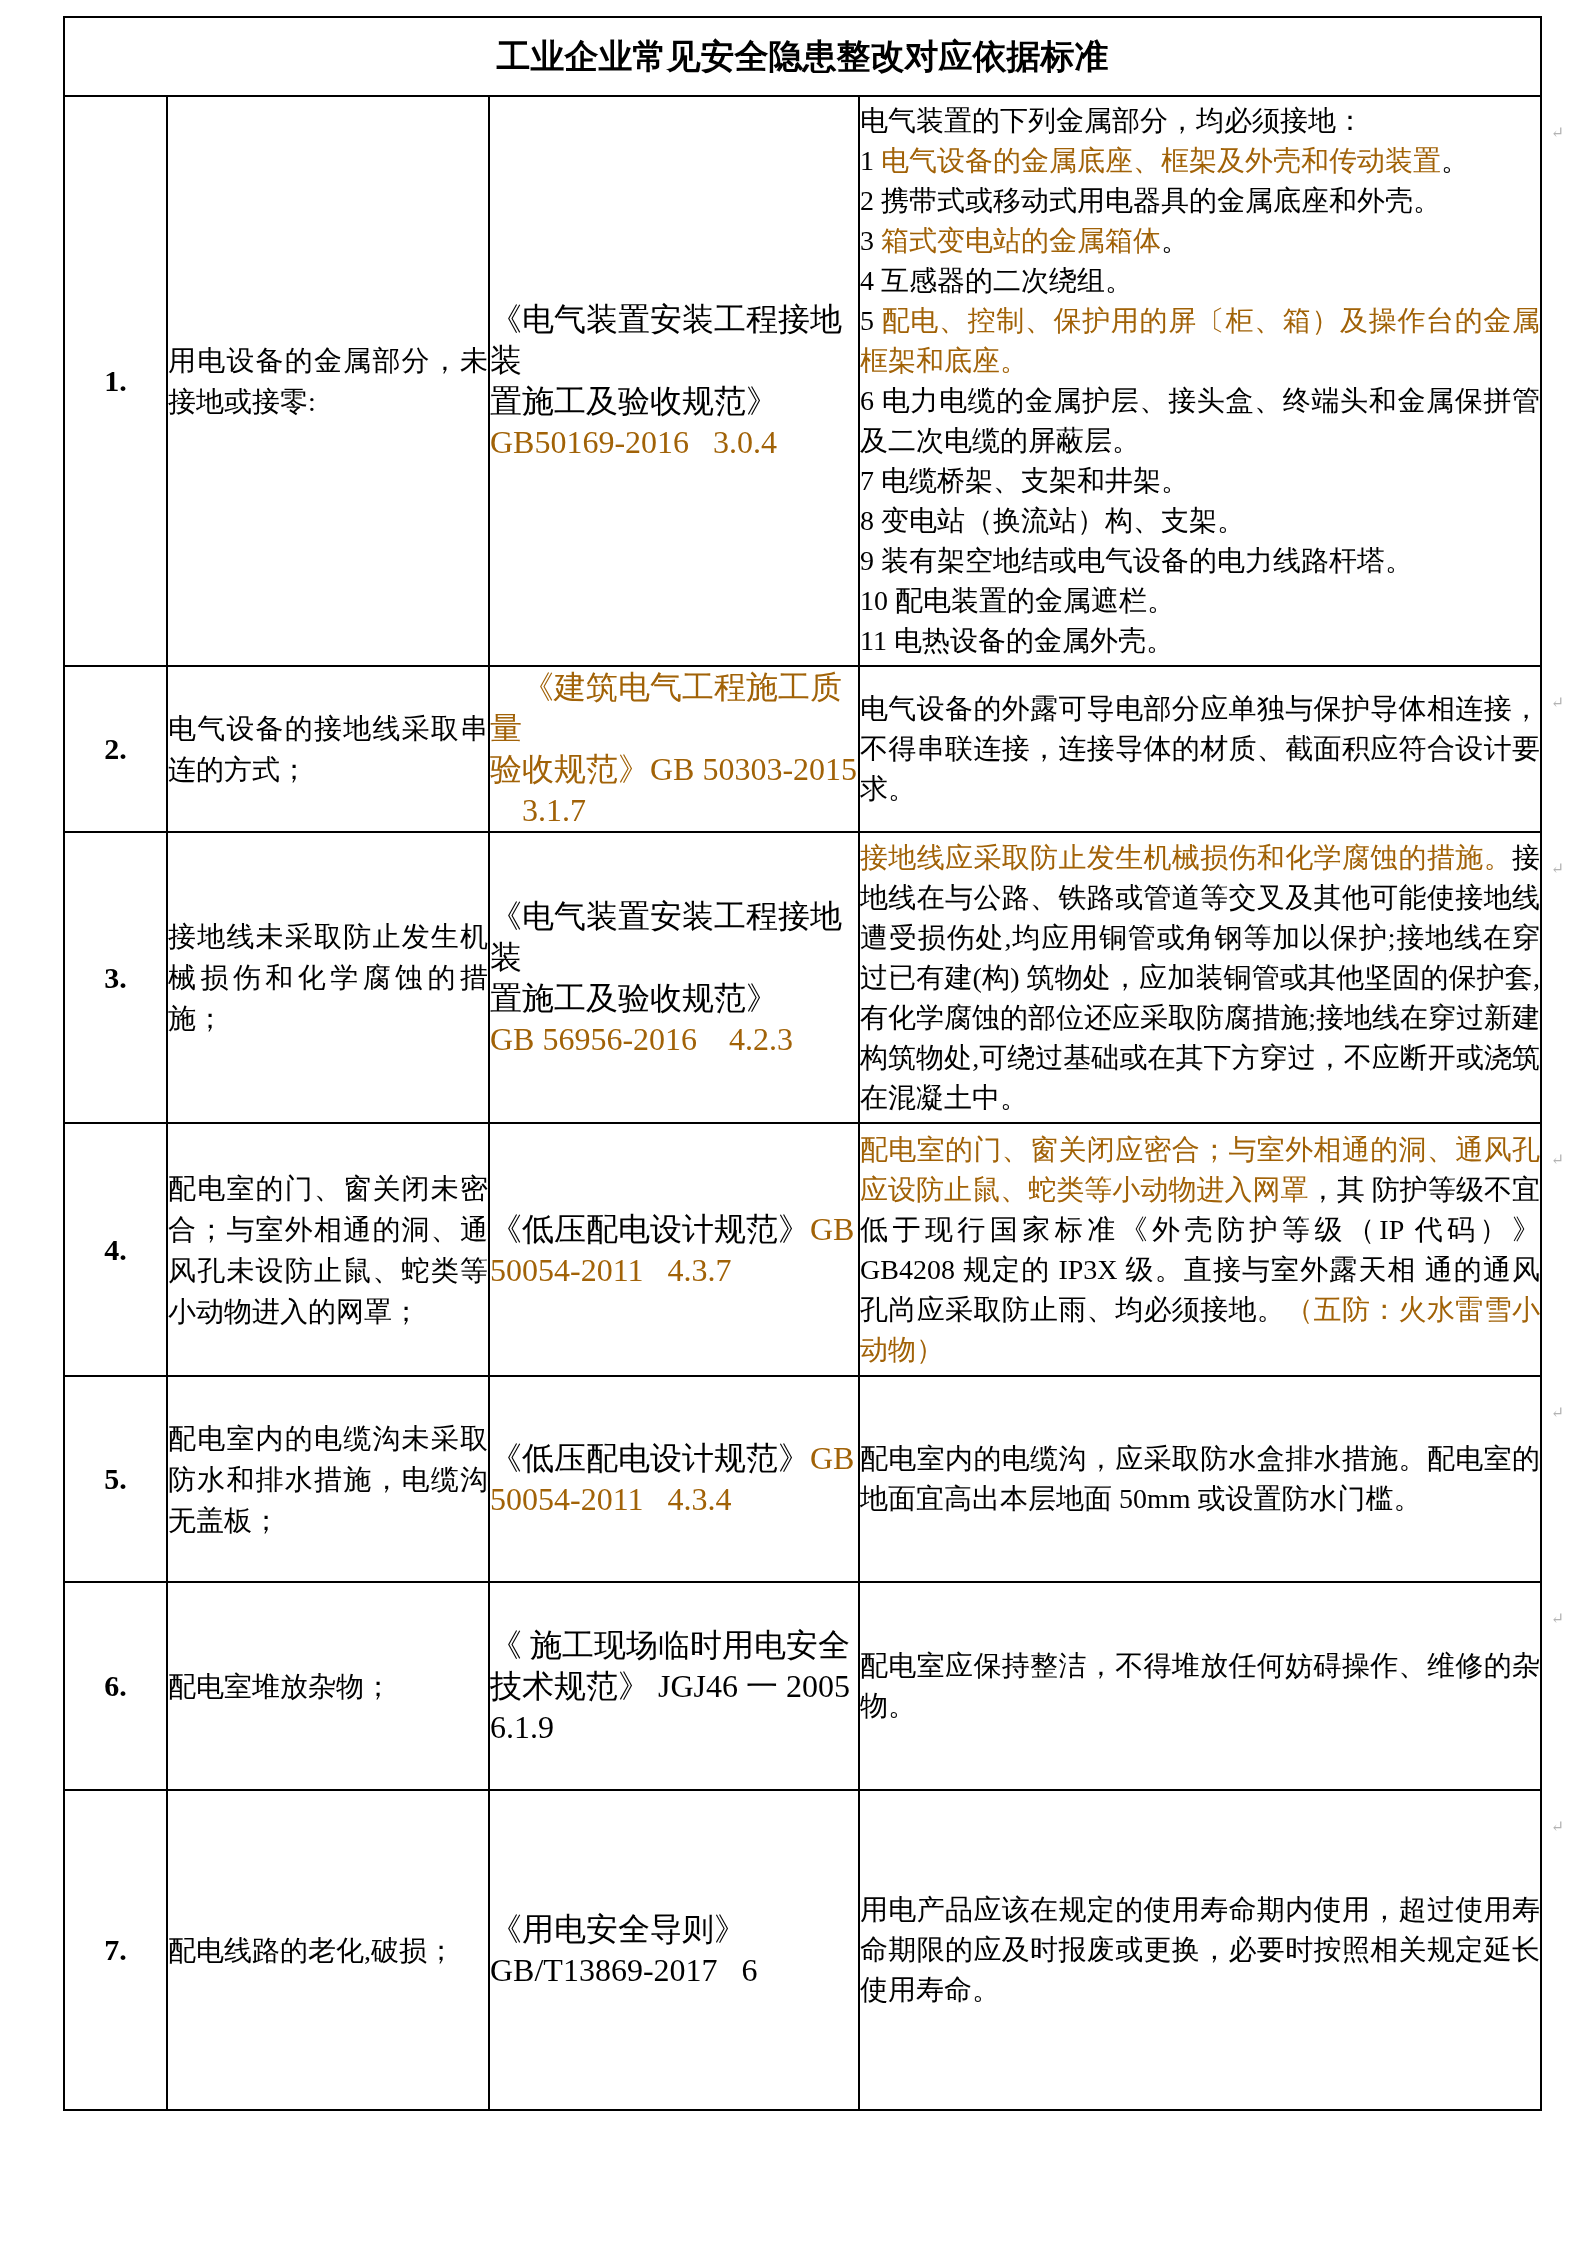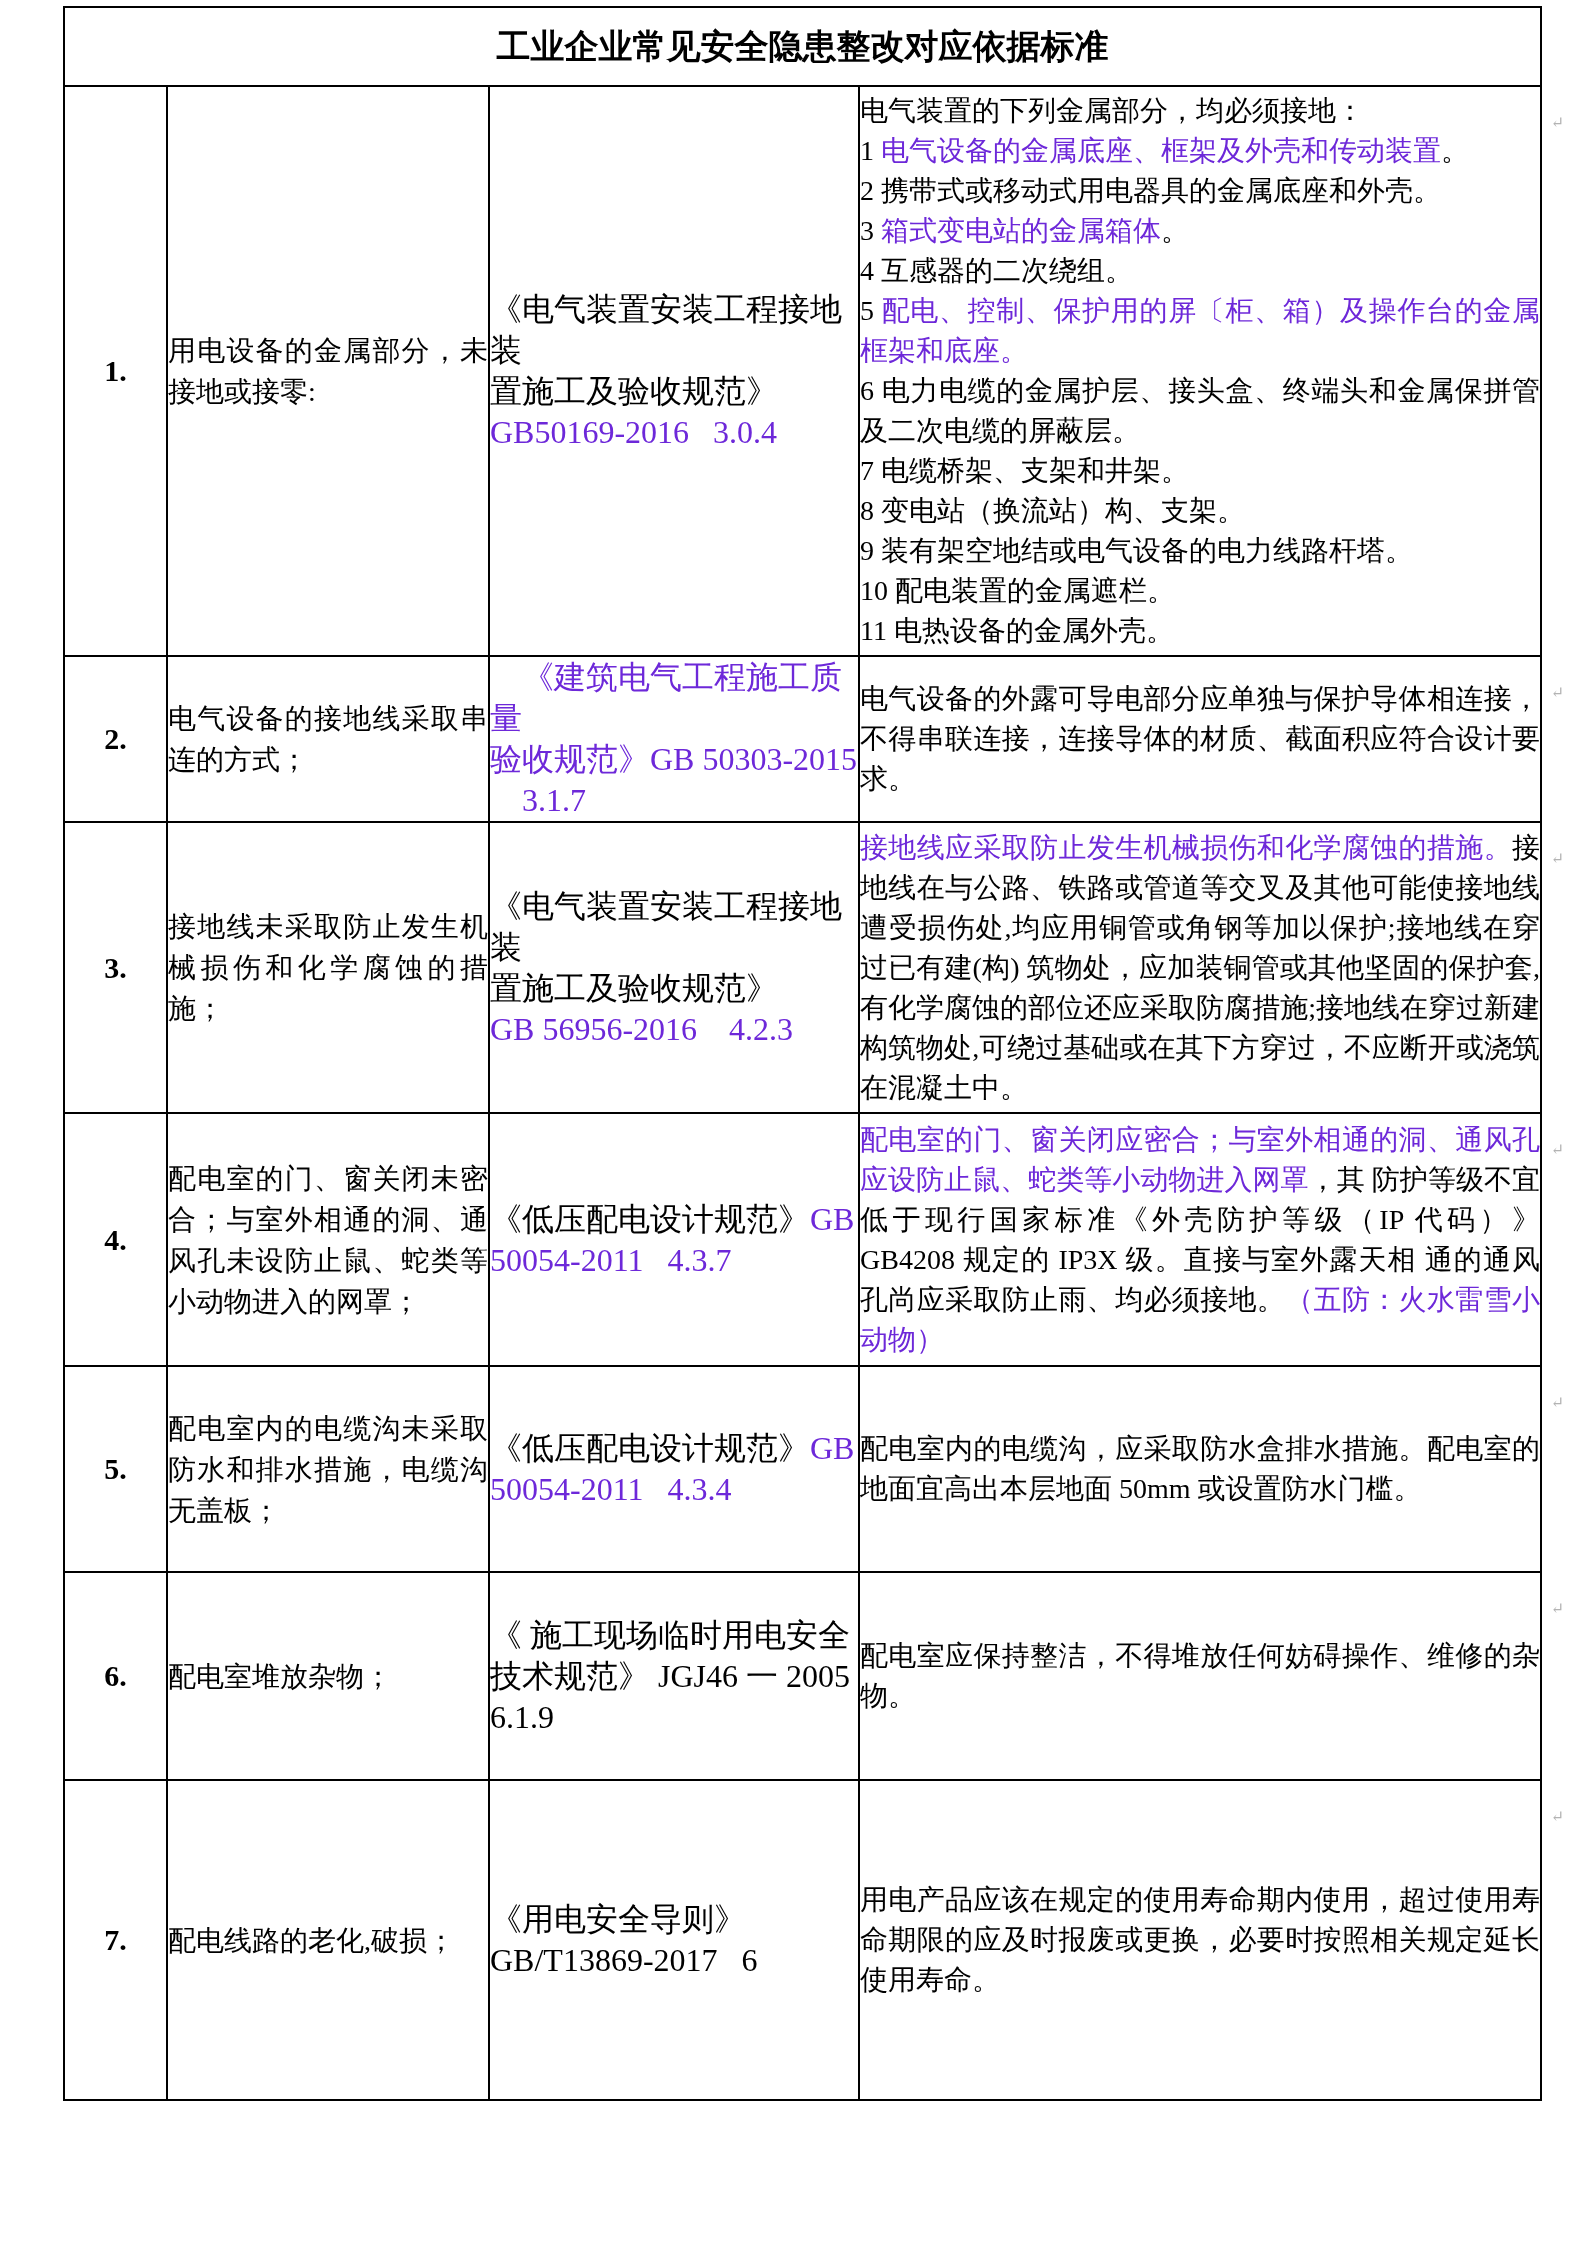--- a/index.html
+++ b/index.html
@@ -1,31 +1,31 @@
 <!DOCTYPE html>
 <html><head>
 <meta charset="utf-8">
 <title>Document</title>
 <style>
   html,body{margin:0;padding:0;background:#ffffff;}
   body{width:1587px;height:2245px;font-family:"Liberation Serif","DejaVu Serif",serif;color:#000;}
   .page{position:relative;width:1587px;height:2245px;background:#fff;overflow:hidden;}
-  table.doc{position:absolute;left:63px;top:6px;width:1477px;border-collapse:collapse;table-layout:fixed;}
+  table.doc{position:absolute;left:63px;top:16px;width:1477px;border-collapse:collapse;table-layout:fixed;}
   table.doc td,table.doc th{border:2px solid #000;padding:0;vertical-align:middle;}
   .title-row td{height:77px;text-align:center;font-weight:bold;font-size:34px;}
   .section-row td{height:77px;text-align:center;font-weight:bold;font-size:38px;}
   .header-row th{height:87px;text-align:center;font-weight:bold;font-size:30px;position:relative;}
   .no-cell{text-align:center;font-weight:bold;font-size:30px;}
   .hazard-cell{font-size:28px;line-height:41px;text-align:justify;padding:6px 12px 6px 14px;}
   .basis-cell{font-size:32px;line-height:41px;padding:6px 8px 6px 14px;}
   .basis-cell .line{white-space:pre-wrap;margin:0;}
   .standard-cell{font-size:28px;line-height:40px;text-align:justify;padding:4px 10px 4px 14px;position:relative;}
   .standard-top{vertical-align:top;}
   .para{margin:0;}
-  .red{color:#6d28d9;}
+  .red{color:#a16207;}
   .pmark{position:absolute;right:-24px;top:28px;color:#b3b3b3;font-size:16px;font-weight:normal;line-height:16px;text-align:left;}
   .header-row .pmark{top:14px;}
 </style>
 </head>
 <body>
 
 <div class="page">
   <table class="doc">
     <colgroup>
       <col style="width:103px">

